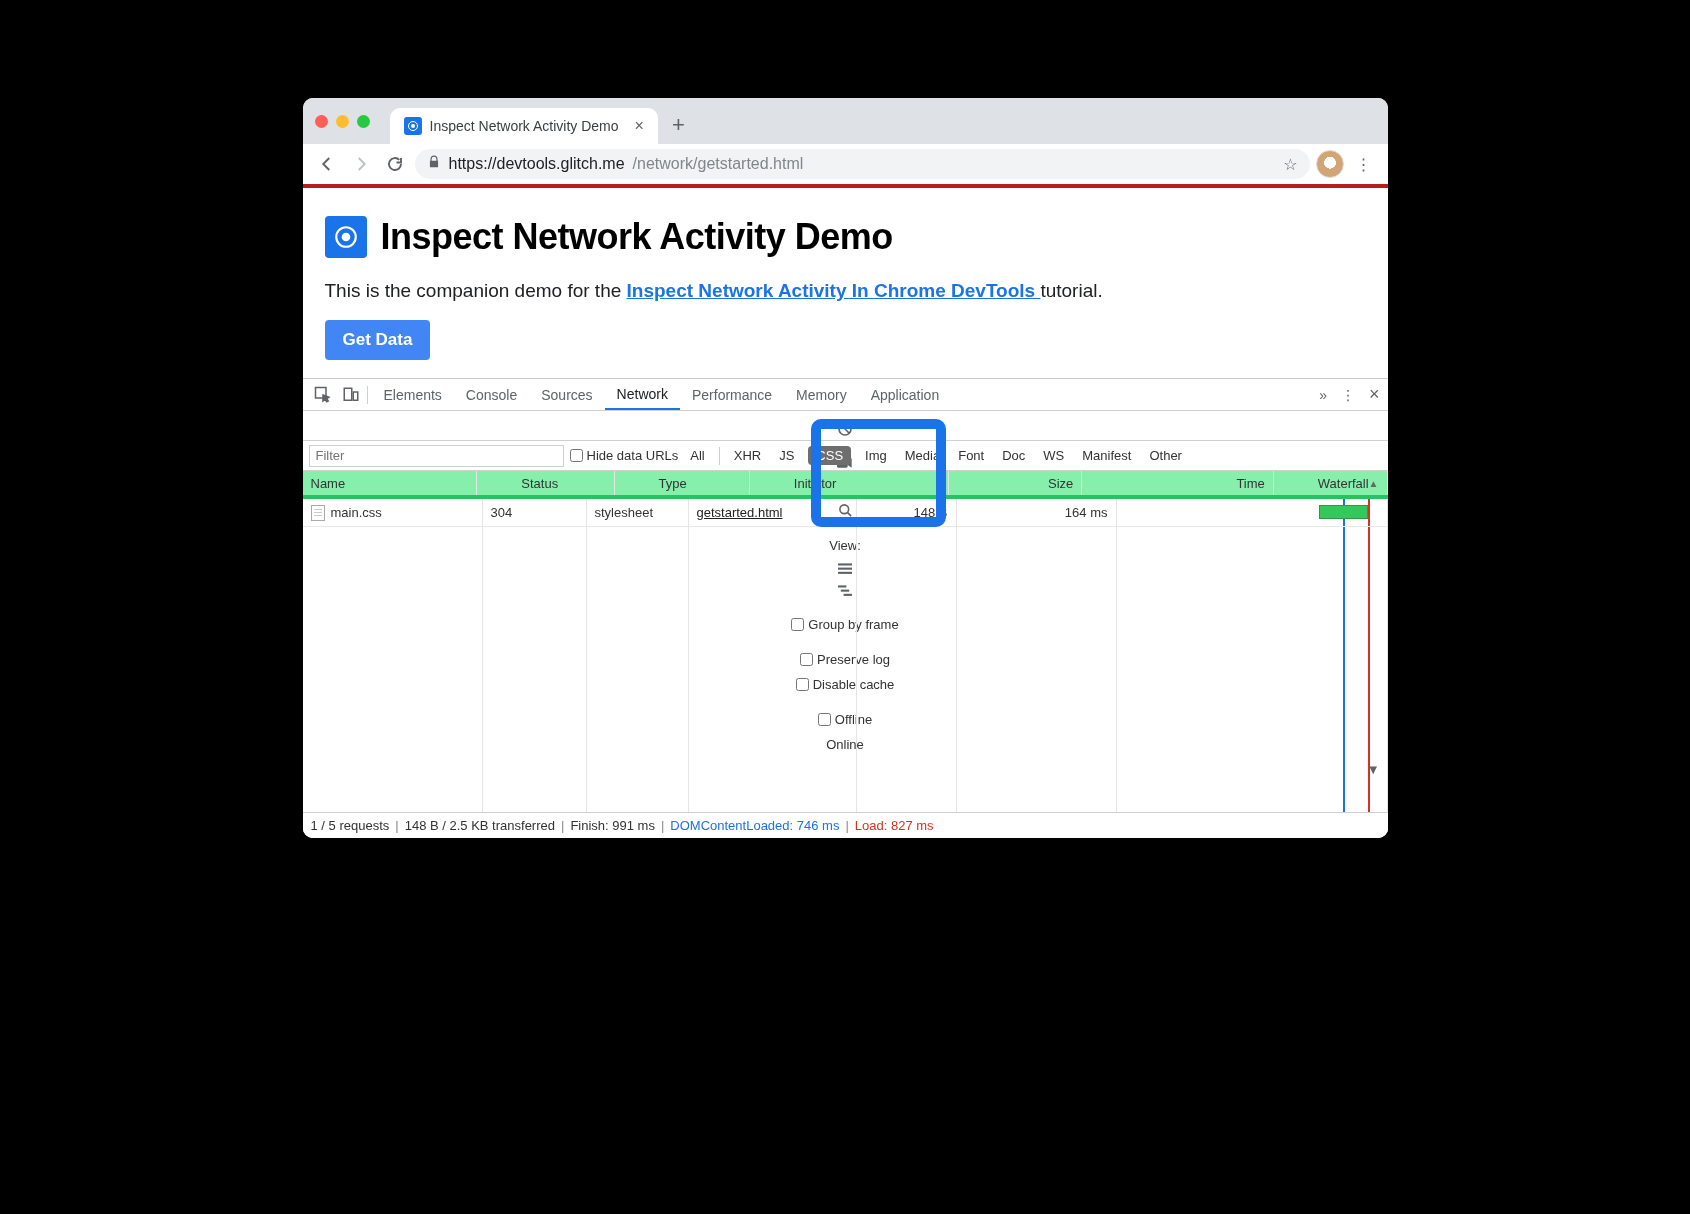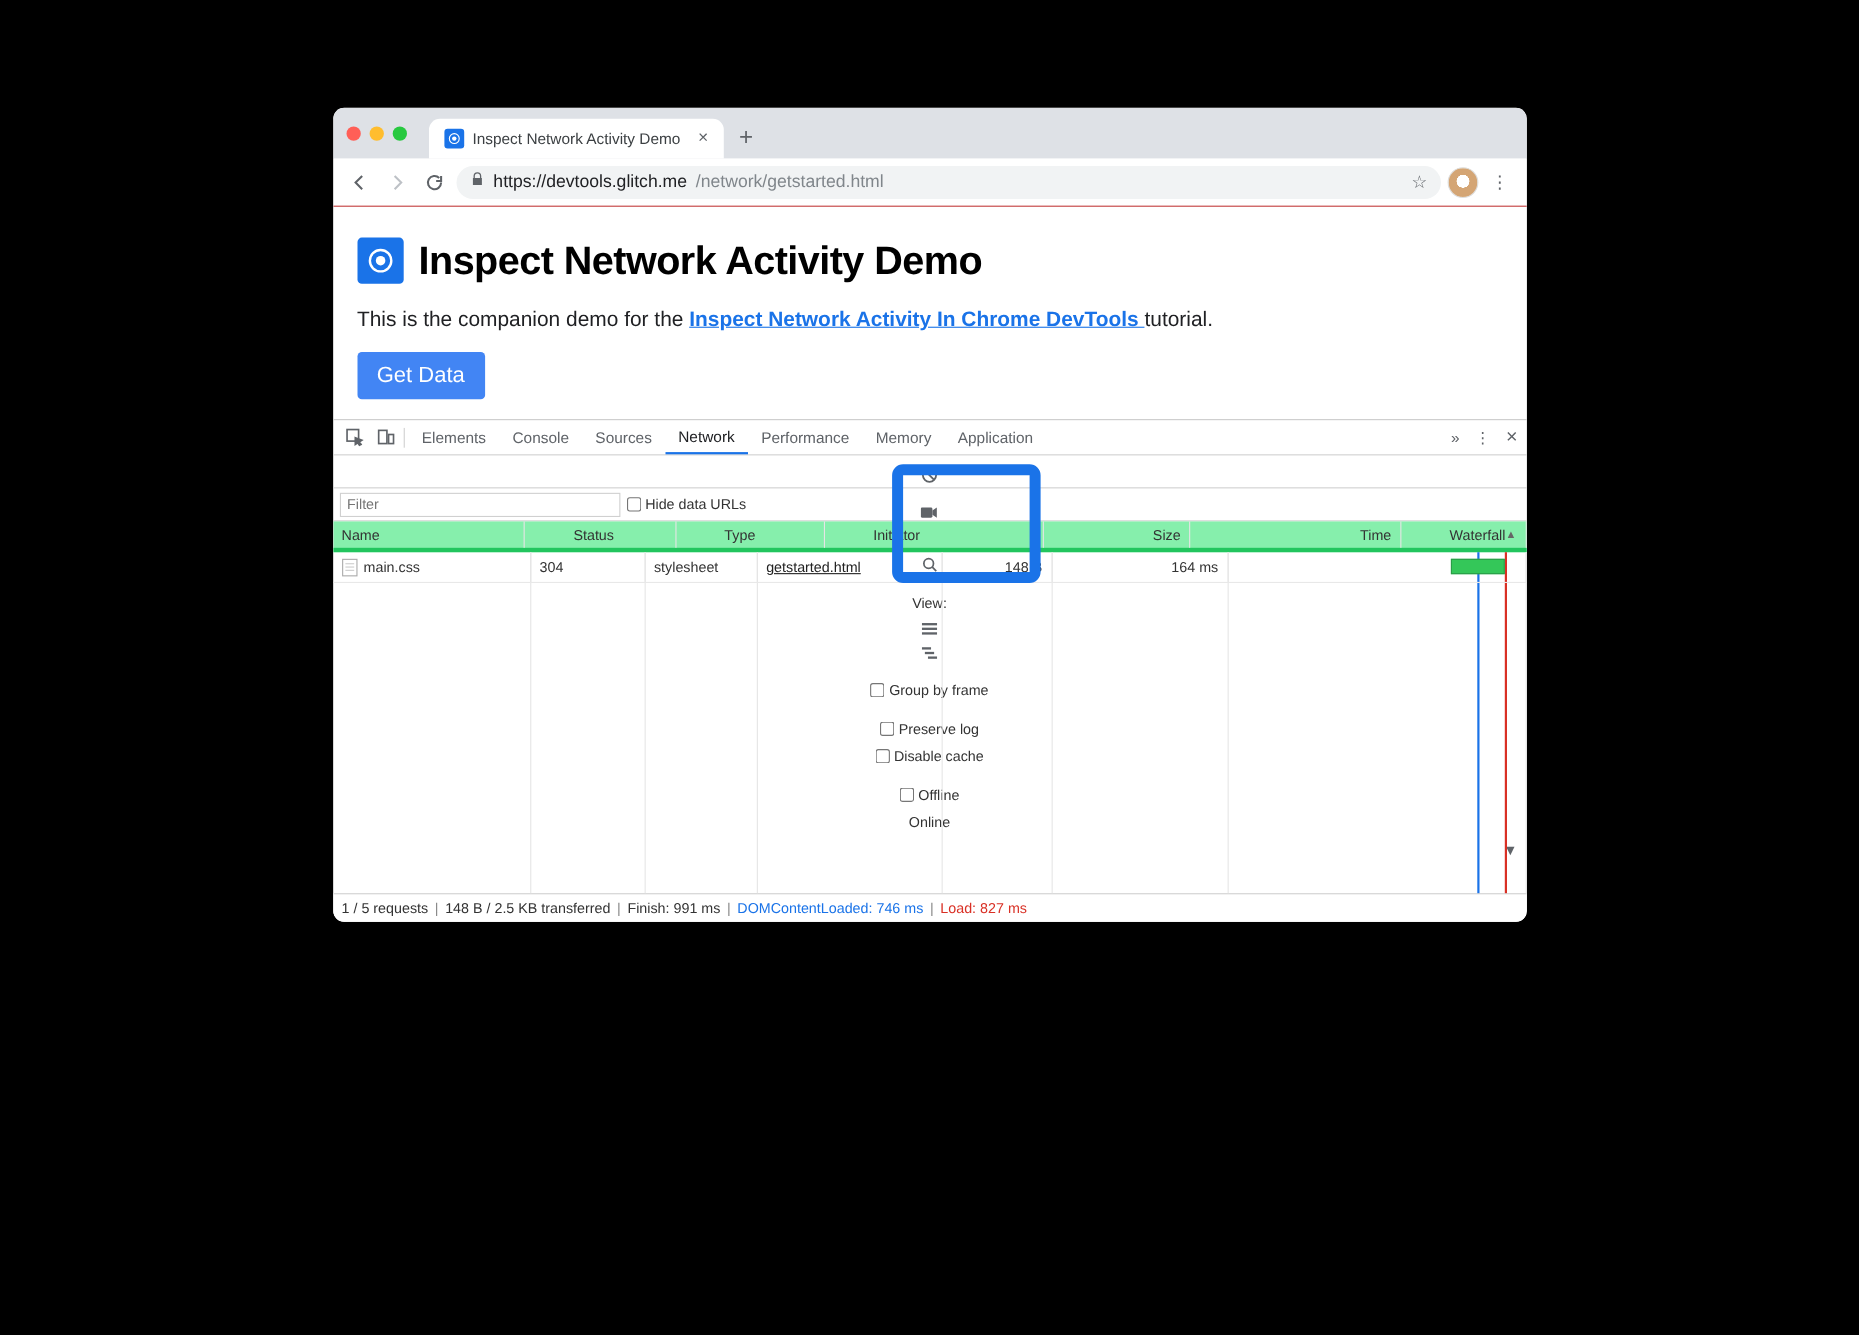--- a/index.html
+++ b/index.html
@@ -50,21 +50,21 @@
     position:relative;
   }
   .tab .favicon { width:18px; height:18px; border-radius:3px; background:#1a73e8; display:flex;align-items:center;justify-content:center;}
   .tab .favicon svg{width:12px;height:12px;fill:#fff;}
   .tab .close-x { color:#5f6368; font-size:16px; margin-left:8px; cursor:pointer;}
   .new-tab { margin-left:14px; color:#5f6368; font-size:22px; cursor:pointer; padding-bottom:6px;}
   
   .toolbar-row {
     height:44px;
     background:#fff;
-    border-bottom:1px solid #b91c1c;
+    border-bottom:4px solid #b91c1c;
     display:flex;
     align-items:center;
     padding:0 10px;
     gap:6px;
   }
   .nav-btn { width:28px; height:28px; display:flex;align-items:center;justify-content:center;color:#5f6368;}
   .nav-btn.disabled{color:#bdc1c6;}
   .addr-bar {
     flex:1;
     height:30px;
@@ -92,22 +92,22 @@
   .page-icon svg{width:26px;height:26px;fill:#fff;}
   .page-h1{font-size:36px;font-weight:800;color:#000;letter-spacing:-0.5px;}
   .page-p{margin-top:22px;font-size:19px;color:#202124;}
   .page-link{color:#1a73e8;text-decoration:underline;font-weight:700;}
   .get-data-btn{
     margin-top:18px;
     background:#4285f4;
     color:#fff;
     border:none;
     padding:10px 18px;
-    font-size:20px;
-    font-weight:400;
+    font-size:17px;
+    font-weight:700;
     border-radius:4px;
     cursor:pointer;
   }
   
   .devtools{
     border-top:1px solid #cacaca;
     flex:1;
     display:flex;
     flex-direction:column;
     background:#fff;
@@ -387,20 +387,34 @@
       <span>Online</span>
       <span class="chev">▼</span>
     </div>
 
     <div class="filter-row">
       <input class="filter-input" placeholder="Filter" style="">
       <label class="tb-check" style="margin-right:8px;">
           <input type="checkbox" style="">
           <span>Hide data URLs</span>
         </label>
+      <div class="filter-types" id="filter-types-container">
+          <span class="filter-type">All</span>
+          <div class="vsep"></div>
+          <span class="filter-type">XHR</span>
+          <span class="filter-type">JS</span>
+          <span class="filter-type active">CSS</span>
+          <span class="filter-type">Img</span>
+          <span class="filter-type">Media</span>
+          <span class="filter-type">Font</span>
+          <span class="filter-type">Doc</span>
+          <span class="filter-type">WS</span>
+          <span class="filter-type">Manifest</span>
+          <span class="filter-type">Other</span>
+        </div>
     </div>
 
     <div class="hl-box" style="top:40px;left:508px;width:135px;height:108px;"></div>
 
     <div class="net-table">
       <div class="thead">
         <div class="th col-name">Name</div>
         <div class="th col-status">Status</div>
         <div class="th col-type">Type</div>
         <div class="th col-initiator">Initiator</div>

